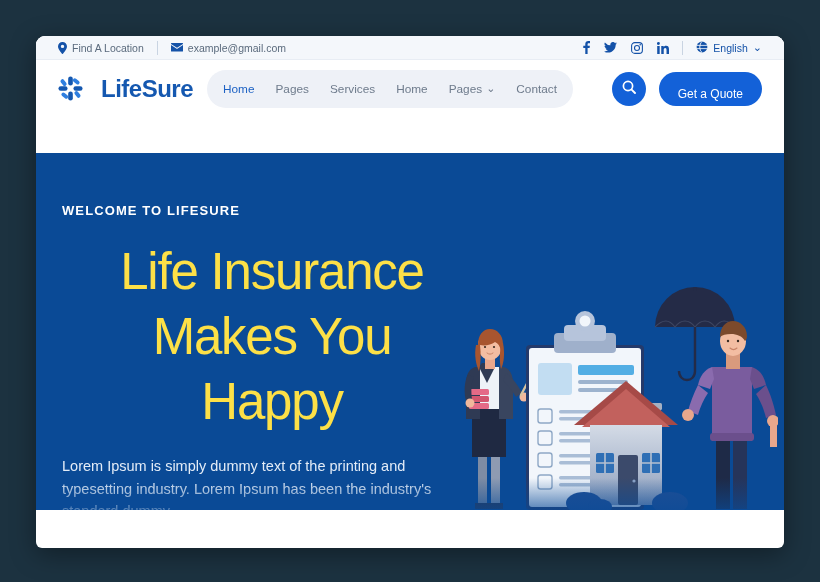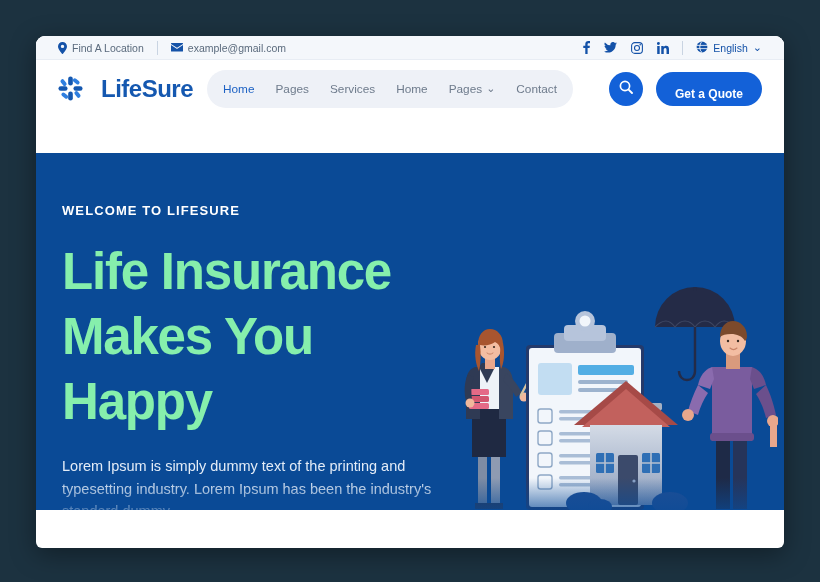--- a/index.html
+++ b/index.html
@@ -96,44 +96,45 @@
     width: 34px; height: 34px; border-radius: 50%;
     background: #1361d8; color: #fff;
     display: flex; align-items: center; justify-content: center;
     border: none; cursor: pointer;
   }
   .quote-btn {
     margin-left: 13px;
     height: 34px; padding: 15px 19px;
     border-radius: 19px; border: none;
     background: #1361d8; color: #fff;
-    font-size: 12px; font-weight: 700;
+    font-size: 12px; font-weight: 400;
     font-family: "Liberation Sans", sans-serif;
     cursor: pointer; white-space: nowrap;
   }
 
   
   .hero {
     position: relative;
     height: 387px;
     background: #0a4a96;
     overflow: hidden;
     margin-top: 36px;
   }
   .hero-inner { position: relative; height: 100%; padding: 50px 0 0 26px; }
   .eyebrow {
     font-size: 13px; font-weight: 700; color: #fff;
     letter-spacing: 1.1px;
   }
   .hero-title {
     margin-top: 22px;
     font-size: 51px; line-height: 1.27;
-    font-weight: 700; color: #86efac;
+    font-weight: 400; color: #fde047;
     letter-spacing: -1.2px;
     max-width: 420px;
+    text-align: center;
   }
   .hero-sub {
     margin-top: 21px;
     font-size: 14.5px; line-height: 1.55;
     color: #e3ecf7;
     max-width: 395px;
   }
   .hero-fade {
     position: absolute; left: 0; right: 0; bottom: 0; height: 62px;
     background: linear-gradient(to bottom, rgba(10,74,150,0) 0%, rgba(10,74,150,.72) 55%, rgba(10,74,150,.97) 100%);

